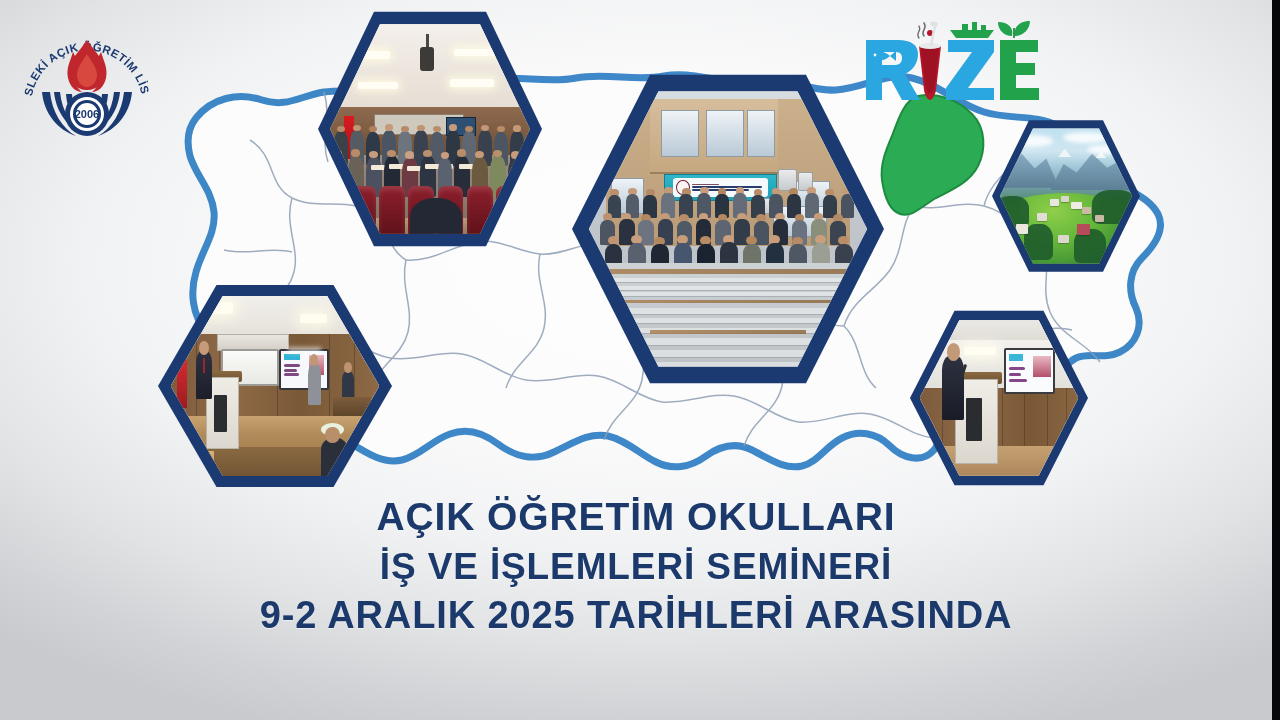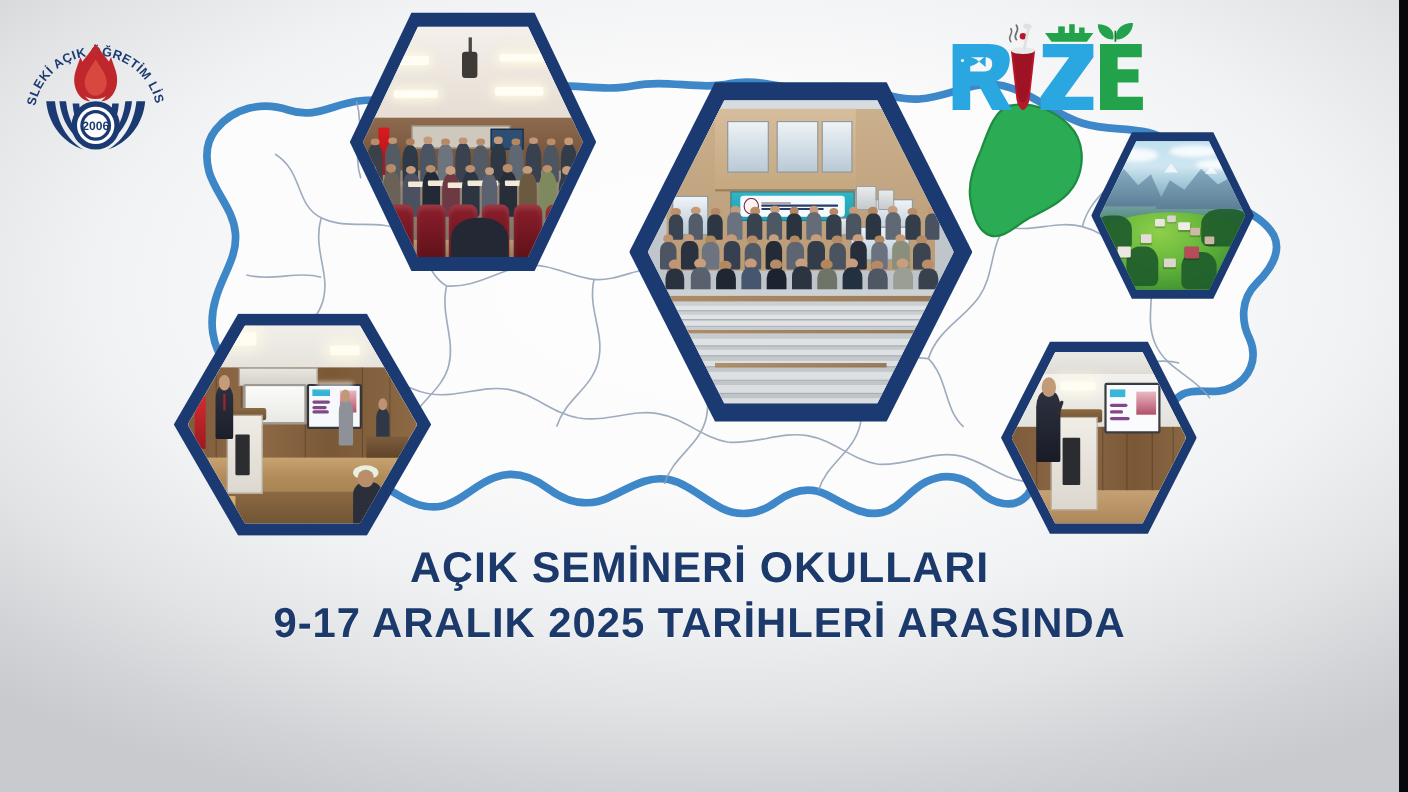--- a/index.html
+++ b/index.html
@@ -701,17 +701,18 @@
       </g>
       <g fill="#22a24b">
         <path d="M150,18 C142,18 136,12 136,4 C146,4 152,10 150,18 Z"></path>
         <path d="M153,18 C161,18 168,11 168,3 C157,3 151,10 153,18 Z"></path>
         <path d="M152,20 L152,10" stroke="#117a37" stroke-width="1.6" fill="none"></path>
       </g>
     </svg>
   </div>
 
   <div id="headline">
-    <span class="l l1">AÇIK SEMİNERİ OKULLARI</span>
-    <span class="l l3">9-17 ARALIK 2025 TARİHLERİ ARASINDA</span>
+    <span class="l l1">AÇIK ÖĞRETİM OKULLARI</span>
+    <span class="l l2">İŞ VE İŞLEMLERİ SEMİNERİ</span>
+    <span class="l l3">9-2 ARALIK 2025 TARİHLERİ ARASINDA</span>
   </div>
 
 </div>
 
 </body></html>

